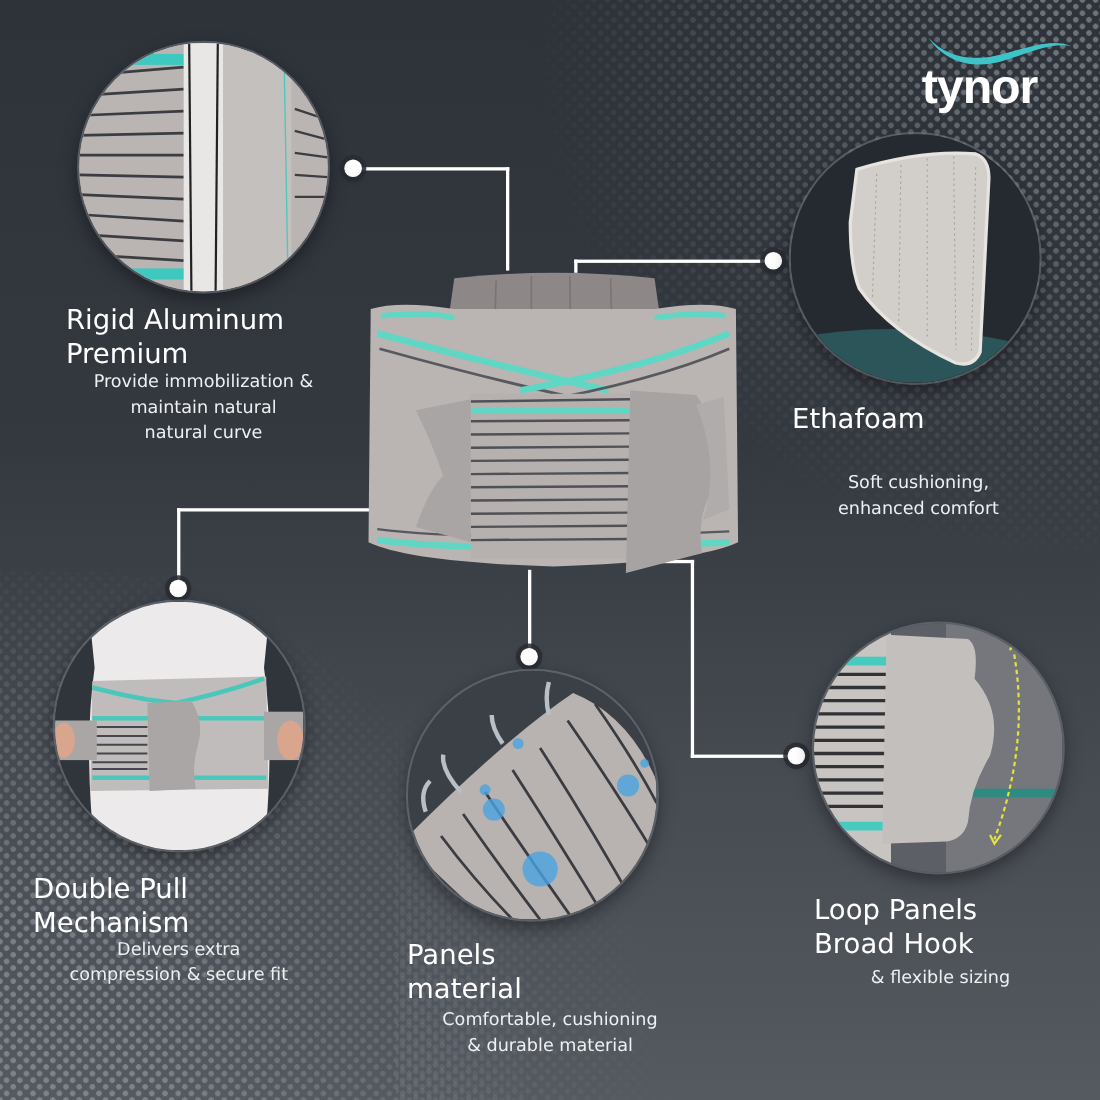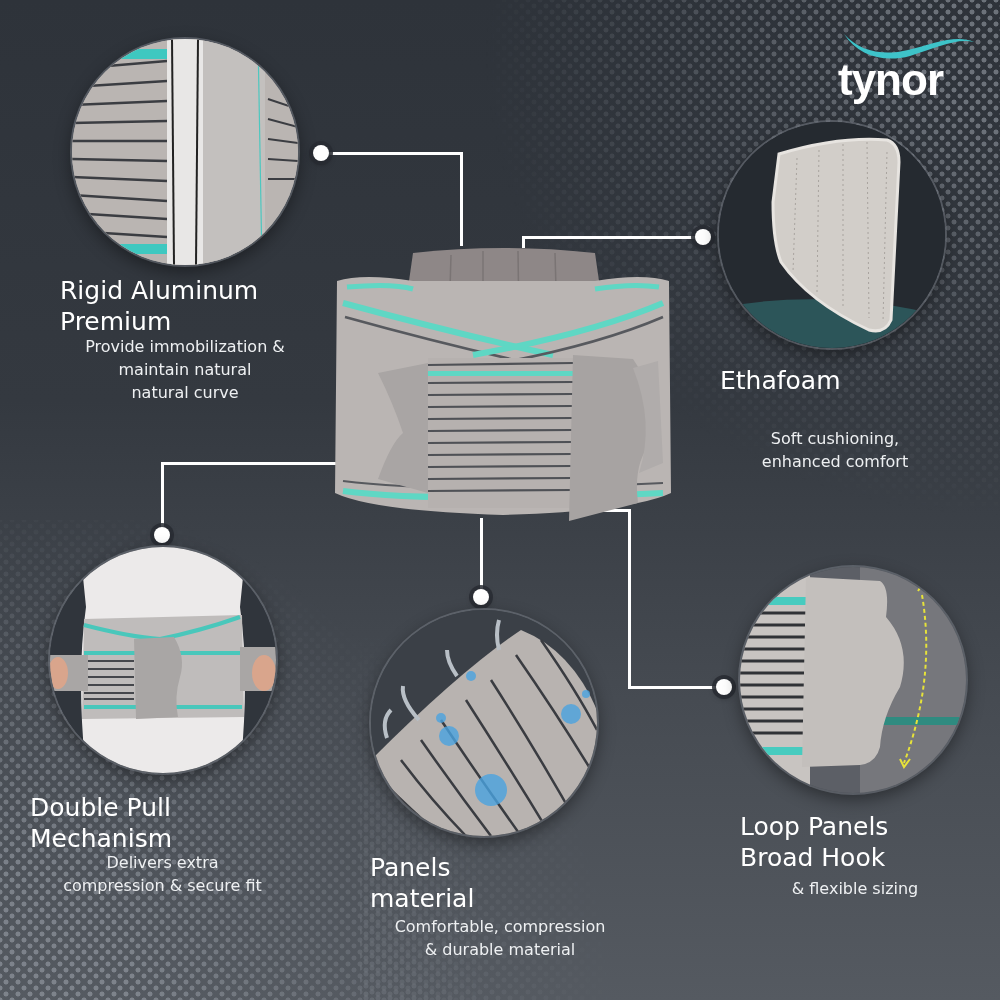--- a/index.html
+++ b/index.html
@@ -246,21 +246,21 @@
       <path d="M86 66 Q76 52 76 40"></path>
         <path d="M128 40 Q124 24 128 10"></path>
     </g>
   </svg>
 </div>
 <div class="title" style="left:370px;top:852px;width:260px">
   <div>Panels</div>
   <div>material</div>
 </div>
 <div class="desc" style="left:360px;top:915px;width:280px">
-  <div>Comfortable, compression</div>
+  <div>Comfortable, cushioning</div>
   <div>&amp; durable material</div>
 </div>
 
 <div class="circle" style="left:740px;top:567px;background:#4a4e55">
   <svg width="226" height="226" viewBox="0 0 226 226">
     <rect width="226" height="226" fill="#5c5f66"></rect>
     <rect x="120" y="0" width="106" height="226" fill="#76777c"></rect>
     <rect x="130" y="150" width="100" height="8" fill="#2f8b80"></rect>
     <rect x="0" y="0" width="70" height="226" fill="#c8c4c1"></rect>
     <rect x="10" y="30" width="60" height="8" fill="#47cbbf"></rect>

